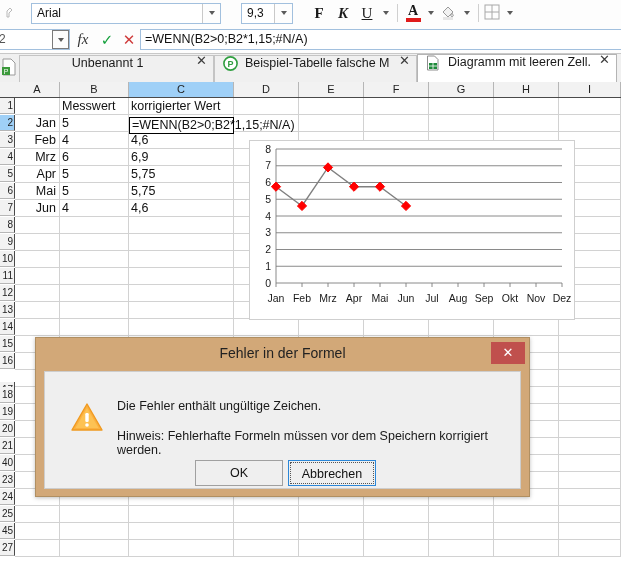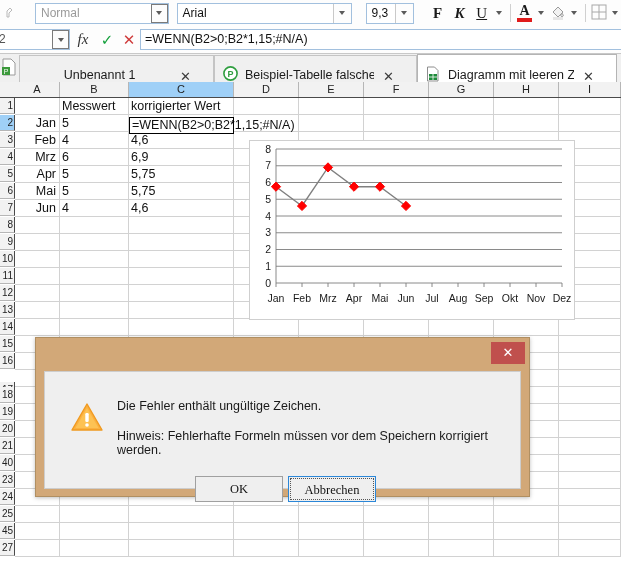--- a/index.html
+++ b/index.html
@@ -30,21 +30,21 @@
   .combo .cval.ph{color:#9a9a9a;}
   .combo .carr{
     width:17px;height:19px;border-left:1px solid #c9c9c9;background:#fdfdfd;
     display:flex;align-items:center;justify-content:center;flex:0 0 17px;
   }
   .combo.boxy .carr{border:1px solid #7a7a7a;height:19px;box-sizing:border-box;background:#fcfcfc;}
   .chev{width:0;height:0;border-left:4px solid transparent;border-right:4px solid transparent;border-top:5px solid #5a5a5a;}
   .chev.sm{border-left-width:3.5px;border-right-width:3.5px;border-top-width:4.5px;}
   #style-combo{width:145px;margin-left:12px;}
   #font-combo{width:190px;margin-left:8px;}
-  #size-combo{width:52px;margin-left:14px;}
+  #size-combo{width:52px;margin-left:20px;}
 
   .tbtn{
     width:24px;height:22px;display:flex;align-items:center;justify-content:center;
     font-size:14px;color:#1a1a1a;position:relative;
   }
   .tbtn.bold{font-weight:bold;font-family:"Liberation Serif",serif;font-size:15px;}
   .tbtn.ital{font-style:italic;font-weight:bold;font-family:"Liberation Serif",serif;font-size:15px;}
   .tbtn.und{text-decoration:underline;font-family:"Liberation Serif",serif;font-size:15px;}
   .mini-arrow{width:14px;height:22px;display:flex;align-items:center;justify-content:center;}
   .sep{width:1px;height:18px;background:#d0d0d0;margin:0 4px;}
@@ -75,23 +75,23 @@
     white-space:nowrap;overflow:hidden;color:#111;
   }
 
   
   .tabstrip{
     position:absolute;left:0;top:54px;width:621px;height:28px;
     background:#f0f0f0;border-bottom:1px solid #b9b9b9;display:flex;align-items:flex-end;
   }
   .docicon{width:18px;height:22px;position:relative;flex:0 0 18px;margin-left:1px;margin-bottom:2px;}
   .tab{
-    height:27px;display:flex;align-items:flex-end;box-sizing:border-box;
+    height:27px;display:flex;align-items:flex-start;box-sizing:border-box;
     background:#f0f0f0;border:1px solid #c4c4c4;border-bottom:none;
-    position:relative;font-size:12.5px;color:#1a1a1a;padding:0 22px 0 8px;
+    position:relative;font-size:12.5px;color:#1a1a1a;padding:0 6px 0 8px;
   }
   .tab.active{background:#fff;border-color:#b4b4b4;height:28px;}
   .tab .ticon{width:16px;height:16px;margin-right:6px;flex:0 0 16px;position:relative;}
   .tab .tlabel{white-space:nowrap;overflow:hidden;}
   .tab .tclose{margin-left:9px;font-size:13px;color:#3a3a3a;line-height:10px;}
   #tab-0{width:195px;justify-content:center;}
   #tab-0 .tlabel{flex:1;text-align:center;}
   #tab-1{width:203px;}
   #tab-2{width:200px;}
 
@@ -147,48 +147,42 @@
     color:#fff;font-size:13px;text-align:center;line-height:22px;font-weight:bold;
   }
   .dlg-body{
     position:absolute;left:8px;top:33px;width:477px;height:118px;
     background:#efefef;border:1px solid #cdcdcd;box-sizing:border-box;
   }
   .warn{position:absolute;left:25px;top:30px;width:34px;height:30px;}
   .dlg-msg1{position:absolute;left:72px;top:27px;font-size:12.5px;color:#1a1a1a;}
   .dlg-msg2{position:absolute;left:72px;top:57px;font-size:12.5px;color:#1a1a1a;}
   .dbtn{
-    position:absolute;top:104px;height:26px;background:#efefef;
-    font-size:12.5px;color:#111;text-align:center;line-height:24px;box-sizing:border-box;font-family:Liberation Serif, serif;
+    position:absolute;top:88px;height:26px;background:#efefef;
+    font-size:12.5px;color:#111;text-align:center;line-height:24px;box-sizing:border-box;
   }
   #btn-ok{left:150px;width:88px;border:1px solid #a0a0a0;}
   #btn-cancel{left:243px;width:88px;border:1px solid #2b87d8;}
   #btn-cancel .inner{
     position:absolute;left:1px;top:1px;right:1px;bottom:1px;
     border:1px dotted #555;line-height:22px;
   }
 </style>
 </head>
 <body>
 
 <div id="app">
 
   <div class="toolbar">
     <div class="tb-leftimg">
       <svg width="16" height="16" viewBox="0 0 16 16">
         <path d="M4 12 L4 6 L7 3 L9 5 L6 8 L6 12 Z" fill="none" stroke="#777" stroke-width="1"></path>
       </svg>
     </div>
 
-    <div class="combo boxy" id="style-combo">
-      <div class="cval ph">Normal</div>
-      <div class="carr">
-          <span class="chev sm"></span>
-        </div>
-    </div>
 
     <div class="combo" id="font-combo">
       <div class="cval">Arial</div>
       <div class="carr">
           <span class="chev sm"></span>
         </div>
     </div>
 
     <div class="combo" id="size-combo">
       <div class="cval">9,3</div>
@@ -627,20 +621,21 @@
         <polygon points="26,41.0875 30.6,45.6875 26,50.2875 21.4,45.6875" fill="#ff0000" stroke="#ff0000" stroke-width="1"></polygon>
         <polygon points="52,60.35 56.6,64.95 52,69.55 47.4,64.95" fill="#ff0000" stroke="#ff0000" stroke-width="1"></polygon>
         <polygon points="78,21.824999999999996 82.6,26.424999999999997 78,31.025 73.4,26.424999999999997" fill="#ff0000" stroke="#ff0000" stroke-width="1"></polygon>
         <polygon points="104,41.0875 108.6,45.6875 104,50.2875 99.4,45.6875" fill="#ff0000" stroke="#ff0000" stroke-width="1"></polygon>
         <polygon points="130,41.0875 134.6,45.6875 130,50.2875 125.4,45.6875" fill="#ff0000" stroke="#ff0000" stroke-width="1"></polygon>
         <polygon points="156,60.35 160.6,64.95 156,69.55 151.4,64.95" fill="#ff0000" stroke="#ff0000" stroke-width="1"></polygon>
       </svg>
   </div>
 
   <div class="dlg">
+    <div class="dlg-title">Fehler in der Formel</div>
     <div class="dlg-close">✕</div>
     <div class="dlg-body">
       <div class="warn">
         <svg width="34" height="30" viewBox="0 0 34 30">
           <path d="M17 2 L32 28 L2 28 Z" fill="#fbb040" stroke="#f09a20" stroke-width="1.4" stroke-linejoin="round"></path>
           <path d="M17 6 L28.5 26 L5.5 26 Z" fill="#fdc253"></path>
           <rect x="15.3" y="11" width="3.4" height="9" rx="1.3" fill="#fff"></rect>
           <circle cx="17" cy="23" r="1.8" fill="#fff"></circle>
         </svg>
       </div>

